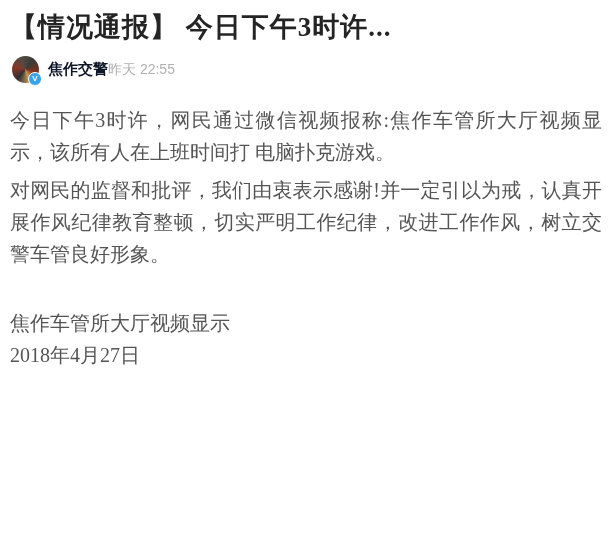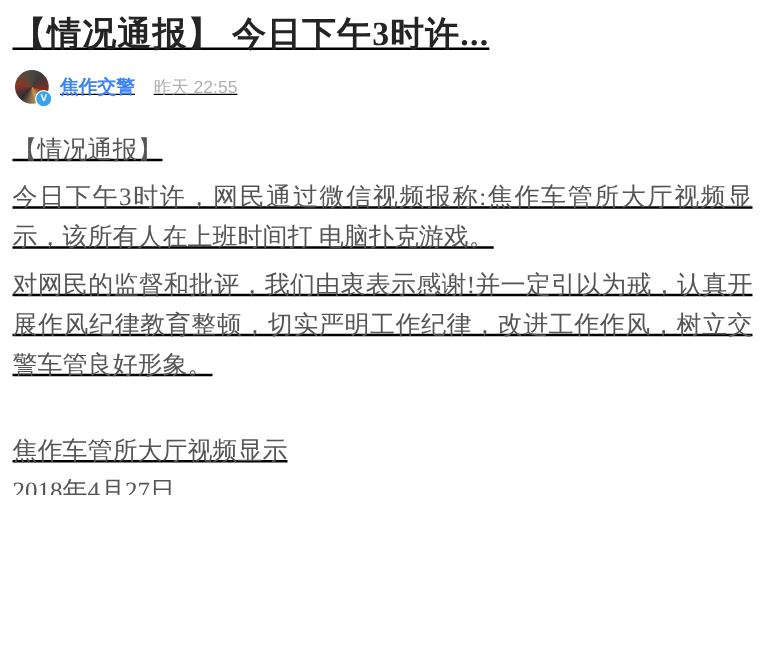--- a/index.html
+++ b/index.html
@@ -7,21 +7,20 @@
     padding: 0;
     background: #ffffff;
   }
   .page {
     position: relative;
     width: 616px;
     height: 396px;
     background: #ffffff;
     overflow: hidden;
     box-sizing: border-box;
-    text-decoration: underline;
   }
   .article-title {
     margin: 10px 0 0 0;
     padding: 0 14px 0 10px;
     font-family: "Liberation Serif", "DejaVu Serif", serif;
     font-size: 27px;
     font-weight: bold;
     color: #242424;
     line-height: 34px;
     letter-spacing: 1px;
@@ -59,25 +58,25 @@
     font-size: 8px;
     font-weight: bold;
     line-height: 12px;
     text-align: center;
     font-family: "Liberation Sans", "DejaVu Sans", sans-serif;
   }
   .author-name {
     margin-left: 9px;
     font-size: 15px;
     font-weight: bold;
-    color: #3b82f6;
+    color: #0f172a;
     cursor: pointer;
   }
   .post-time {
-    margin-left: 15px;
+    margin-left: 0;
     font-size: 14px;
     color: #b0b0b0;
   }
   .article-body {
     margin-top: 21px;
     padding: 0 14px 0 10px;
     font-family: "Liberation Serif", "DejaVu Serif", serif;
     font-size: 20px;
     color: #555555;
     line-height: 32px;
@@ -105,20 +104,19 @@
   <div class="author-row">
     <div class="avatar-wrap">
       <div class="avatar"></div>
       <div class="v-badge">V</div>
     </div>
     <span class="author-name">焦作交警</span>
     <span class="post-time">昨天 22:55</span>
   </div>
 
   <div class="article-body">
-    <p>【情况通报】</p>
     <p>今日下午3时许，网民通过微信视频报称:焦作车管所大厅视频显示，该所有人在上班时间打 电脑扑克游戏。</p>
     <p>对网民的监督和批评，我们由衷表示感谢!并一定引以为戒，认真开展作风纪律教育整顿，切实严明工作纪律，改进工作作风，树立交警车管良好形象。</p>
     <p class="signature">焦作车管所大厅视频显示</p>
     <p class="date">2018年4月27日</p>
   </div>
 
 </div>
 
 </body></html>

